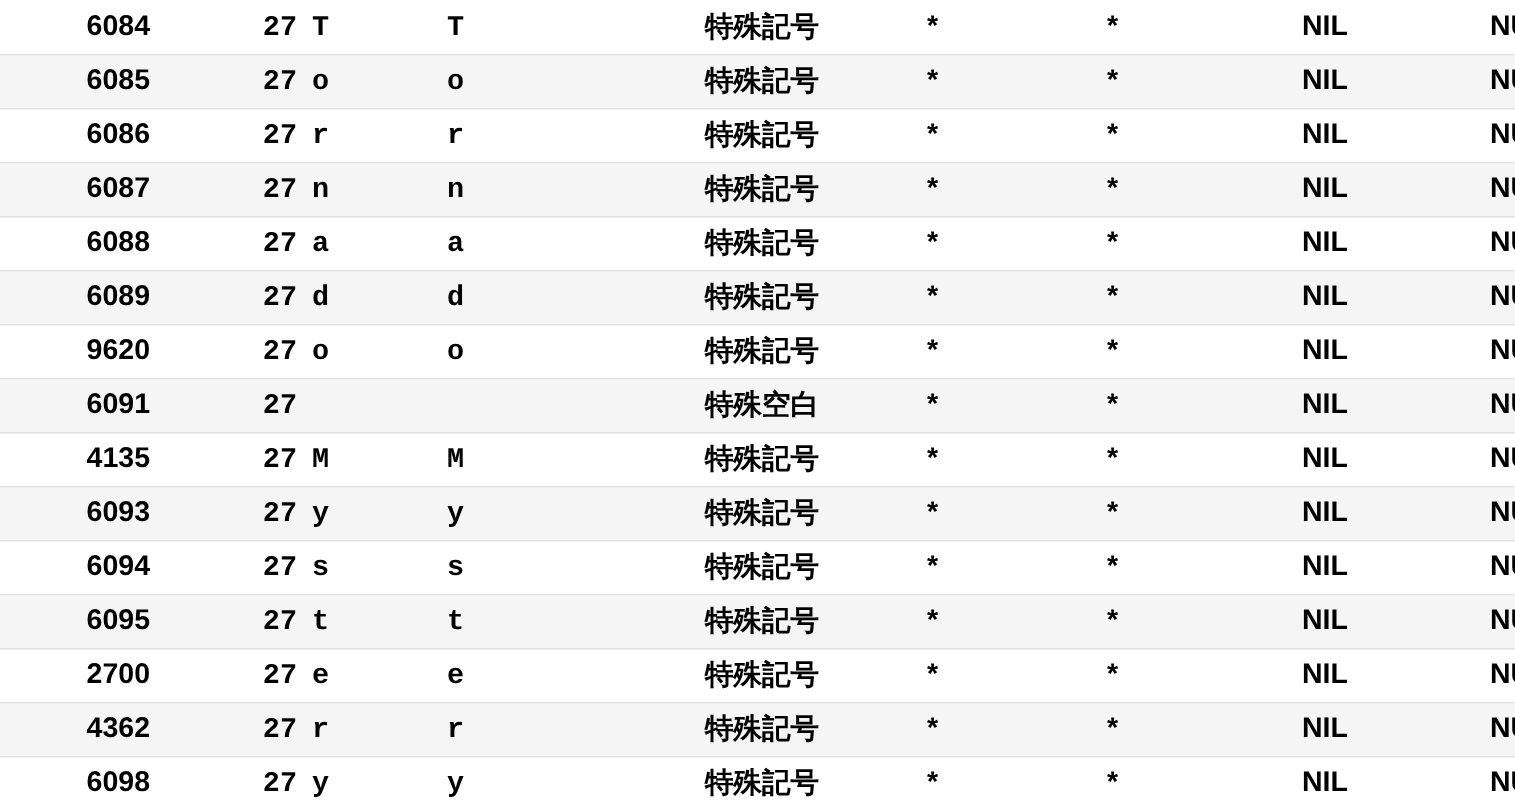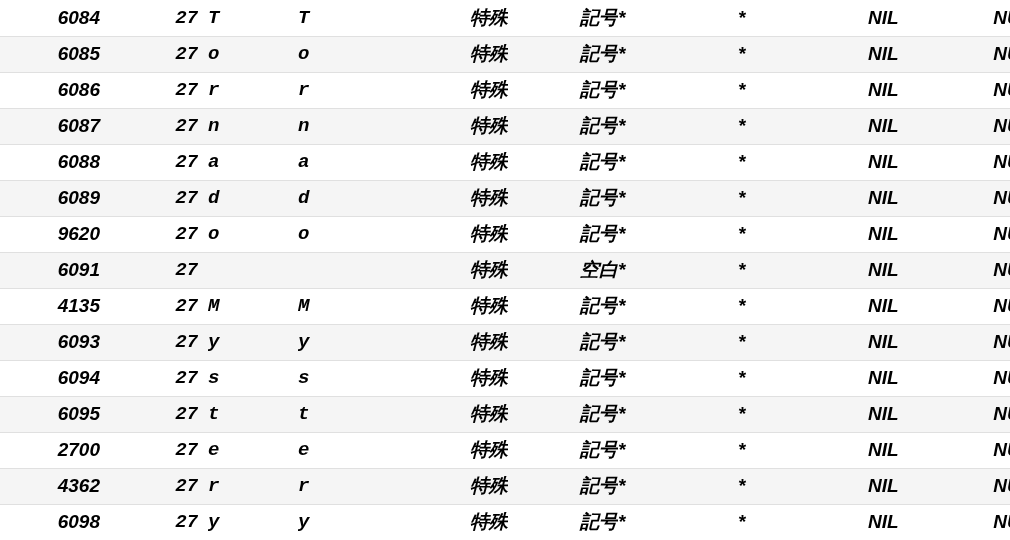--- a/index.html
+++ b/index.html
@@ -10,21 +10,20 @@
     height: 540px;
     overflow: hidden;
   }
   body {
     font-family: "Liberation Sans", sans-serif;
   }
   .table-wrap {
     width: 1010px;
     height: 540px;
     overflow: hidden;
-    font-style: italic;
   }
   table.data-table {
     border-collapse: collapse;
     width: 1010px;
     table-layout: fixed;
   }
   table.data-table tr {
     height: 36px;
   }
   table.data-table tr.odd-row {
@@ -41,21 +40,21 @@
     border-bottom: 1px solid #e0e0e0;
     white-space: nowrap;
     overflow: hidden;
   }
   
   .c-id      { width: 100px; text-align: right; padding-right: 8px !important; }
   .c-num     { width: 90px;  text-align: right; padding-right: 10px !important; }
   .c-ch1     { width: 90px;  text-align: left; }
   .c-ch2     { width: 100px; text-align: left; }
   .c-type1   { width: 110px; text-align: right; }
-  .c-type2   { width: 110px; text-align: right; }
+  .c-type2   { width: 110px; text-align: left; }
   .c-star1   { width: 120px; text-align: left; }
   .c-star2   { width: 130px; text-align: left; }
   .c-nil     { width: 90px;  text-align: left; padding-right: 6px !important; }
   .c-null    { width: 80px;  text-align: right; padding-right: 10px !important; color: #c8c8c8; }
   .jp {
     font-family: "DejaVu Sans", sans-serif;
     font-weight: normal;
   }
   .mono-char {
     font-family: "Liberation Mono", monospace;

